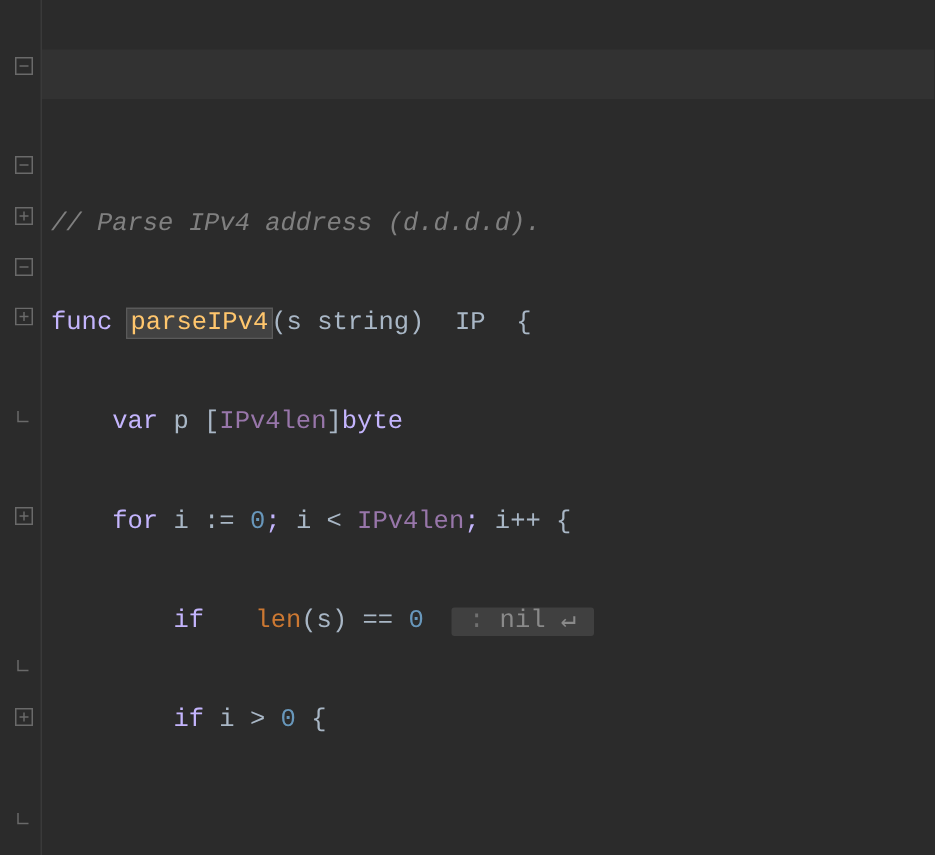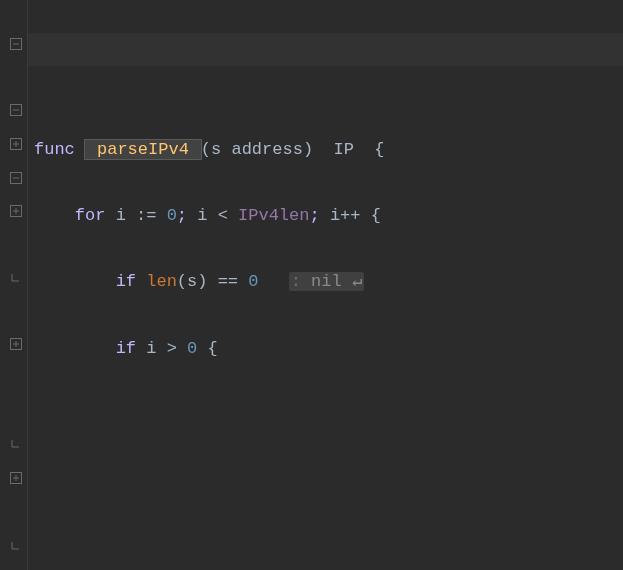--- a/index.html
+++ b/index.html
@@ -48,32 +48,32 @@
   .keyword { color: #c4b5fd; }
   .funcname { color: #ffc66d; }
   .param { color: #a9b7c6; }
   .type { color: #a9b7c6; }
   .ident { color: #a9b7c6; }
   .var { color: #9876aa; }
   .num { color: #6897bb; }
   .str { color: #6a8759; }
   .op { color: #a9b7c6; }
   .punct { color: #a9b7c6; }
-  .builtin { color: #cc7832; }
+  .builtin { color: #cc7832; margin-left: 24px; }
   .cursor-box {
     background: rgba(120,120,120,0.3);
     outline: 1px solid #5a5a5a;
-    padding: 0 12px;
+    padding: 0 2px;
     display: inline;
   }
   .fold-hint {
     background: rgba(90,90,90,0.45);
     color: #8a8a8a;
-    padding: 0 2px;
-    margin-left: 20px;
+    padding: 0 12px;
+    margin-left: 8px;
     border-radius: 2px;
   }
   .fold-hint .ret { font-family: inherit; }
   .dim { color: #707070; }
 </style>
 </head>
 <body>
 
 <div class="gutter">
   <div class="fold" style="top:38px">
@@ -135,21 +135,23 @@
   <div class="fold" style="top:540px">
       <svg width="12" height="12">
         <path d="M2 2 L2 9 L9 9" fill="none" stroke="#6a6a6a"></path>
       </svg>
     </div>
 </div>
 
 <div class="code">
   <div class="hl-line" style="top:33px"></div>
   <div class="code-content">
-<span class="line"><span class="keyword">func</span> <span class="cursor-box"><span class="funcname">parseIPv4</span></span><span class="punct">(</span><span class="param">s</span> <span class="type">address</span><span class="punct">)</span>  <span class="type">IP</span>  <span class="punct">{</span></span>
+<span class="line"><span class="comment">// Parse IPv4 address (d.d.d.d).</span></span>
+<span class="line"><span class="keyword">func</span> <span class="cursor-box"><span class="funcname">parseIPv4</span></span><span class="punct">(</span><span class="param">s</span> <span class="type">string</span><span class="punct">)</span>  <span class="type">IP</span>  <span class="punct">{</span></span>
+<span class="line">    <span class="keyword">var</span> <span class="ident">p</span> <span class="punct">[</span><span class="var">IPv4len</span><span class="punct">]</span><span class="keyword">byte</span></span>
 <span class="line">    <span class="keyword">for</span> <span class="ident">i</span> <span class="op">:=</span> <span class="num">0</span><span class="keyword">;</span> <span class="ident">i</span> <span class="op">&lt;</span> <span class="var">IPv4len</span><span class="keyword">;</span> <span class="ident">i</span><span class="op">++</span> <span class="punct">{</span></span>
 <span class="line">        <span class="keyword">if</span> <span class="builtin">len</span><span class="punct">(</span><span class="ident">s</span><span class="punct">)</span> <span class="op">==</span> <span class="num">0</span> <span class="fold-hint"><span class="dim">: </span><span>nil</span><span class="ret"> ↵</span></span></span>
 <span class="line">        <span class="keyword">if</span> <span class="ident">i</span> <span class="op">&gt;</span> <span class="num">0</span> <span class="punct">{</span></span>
 
 
 
 
 
 
 

